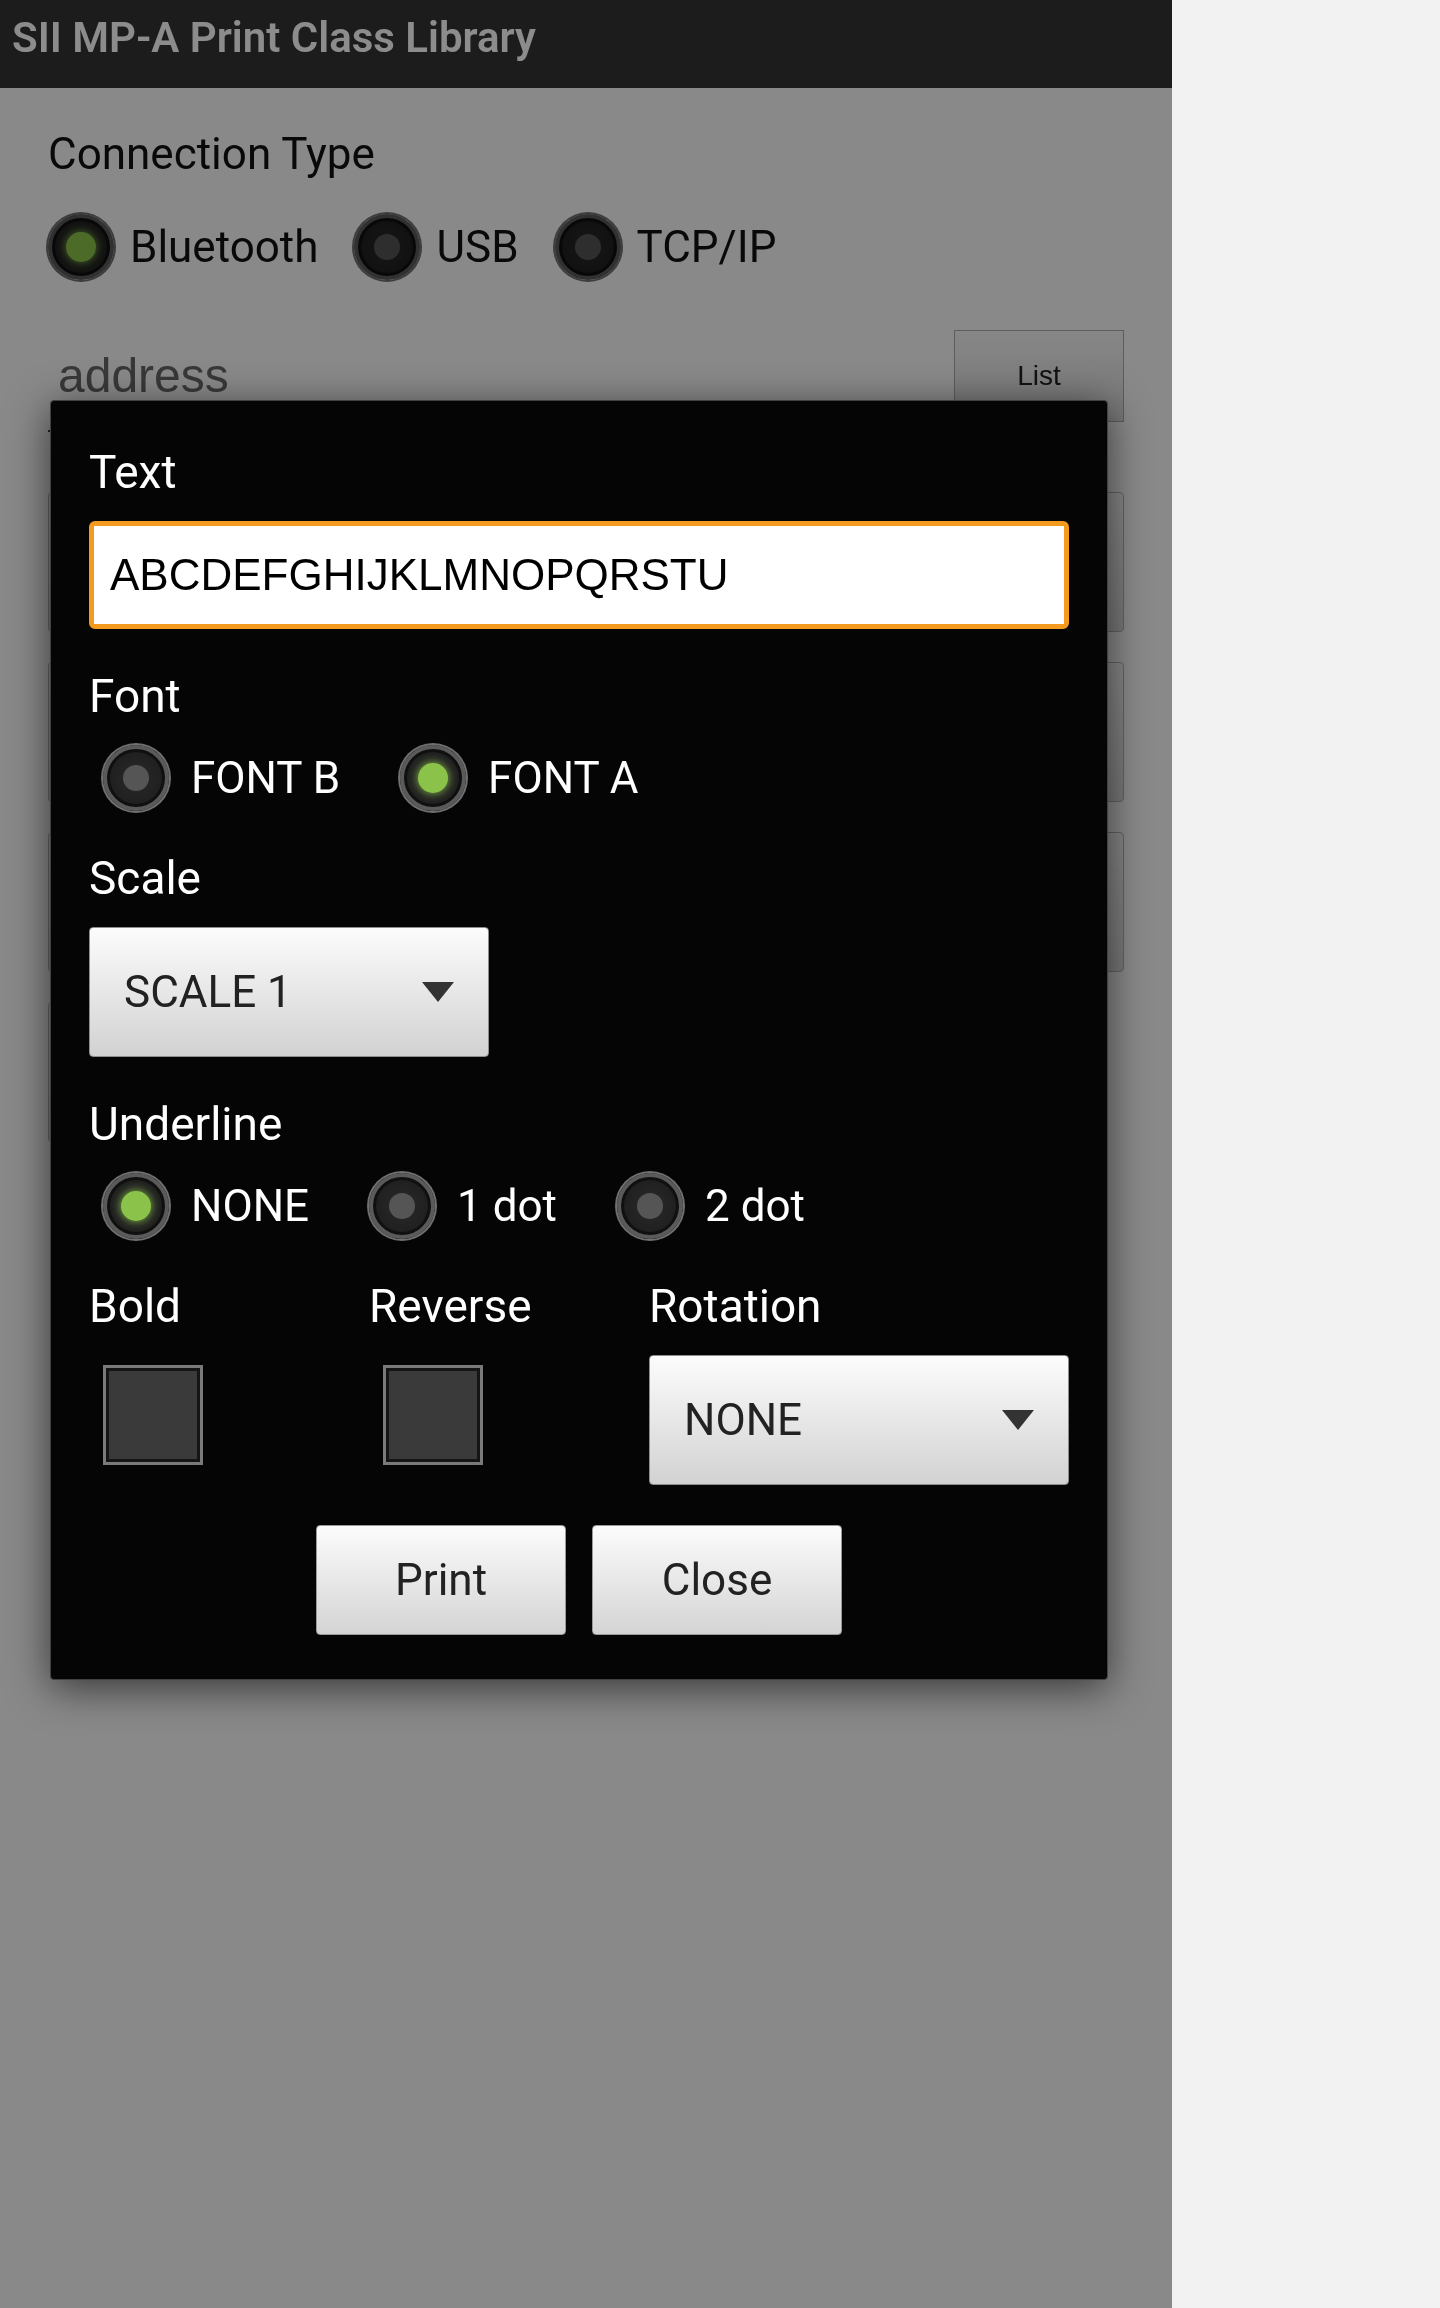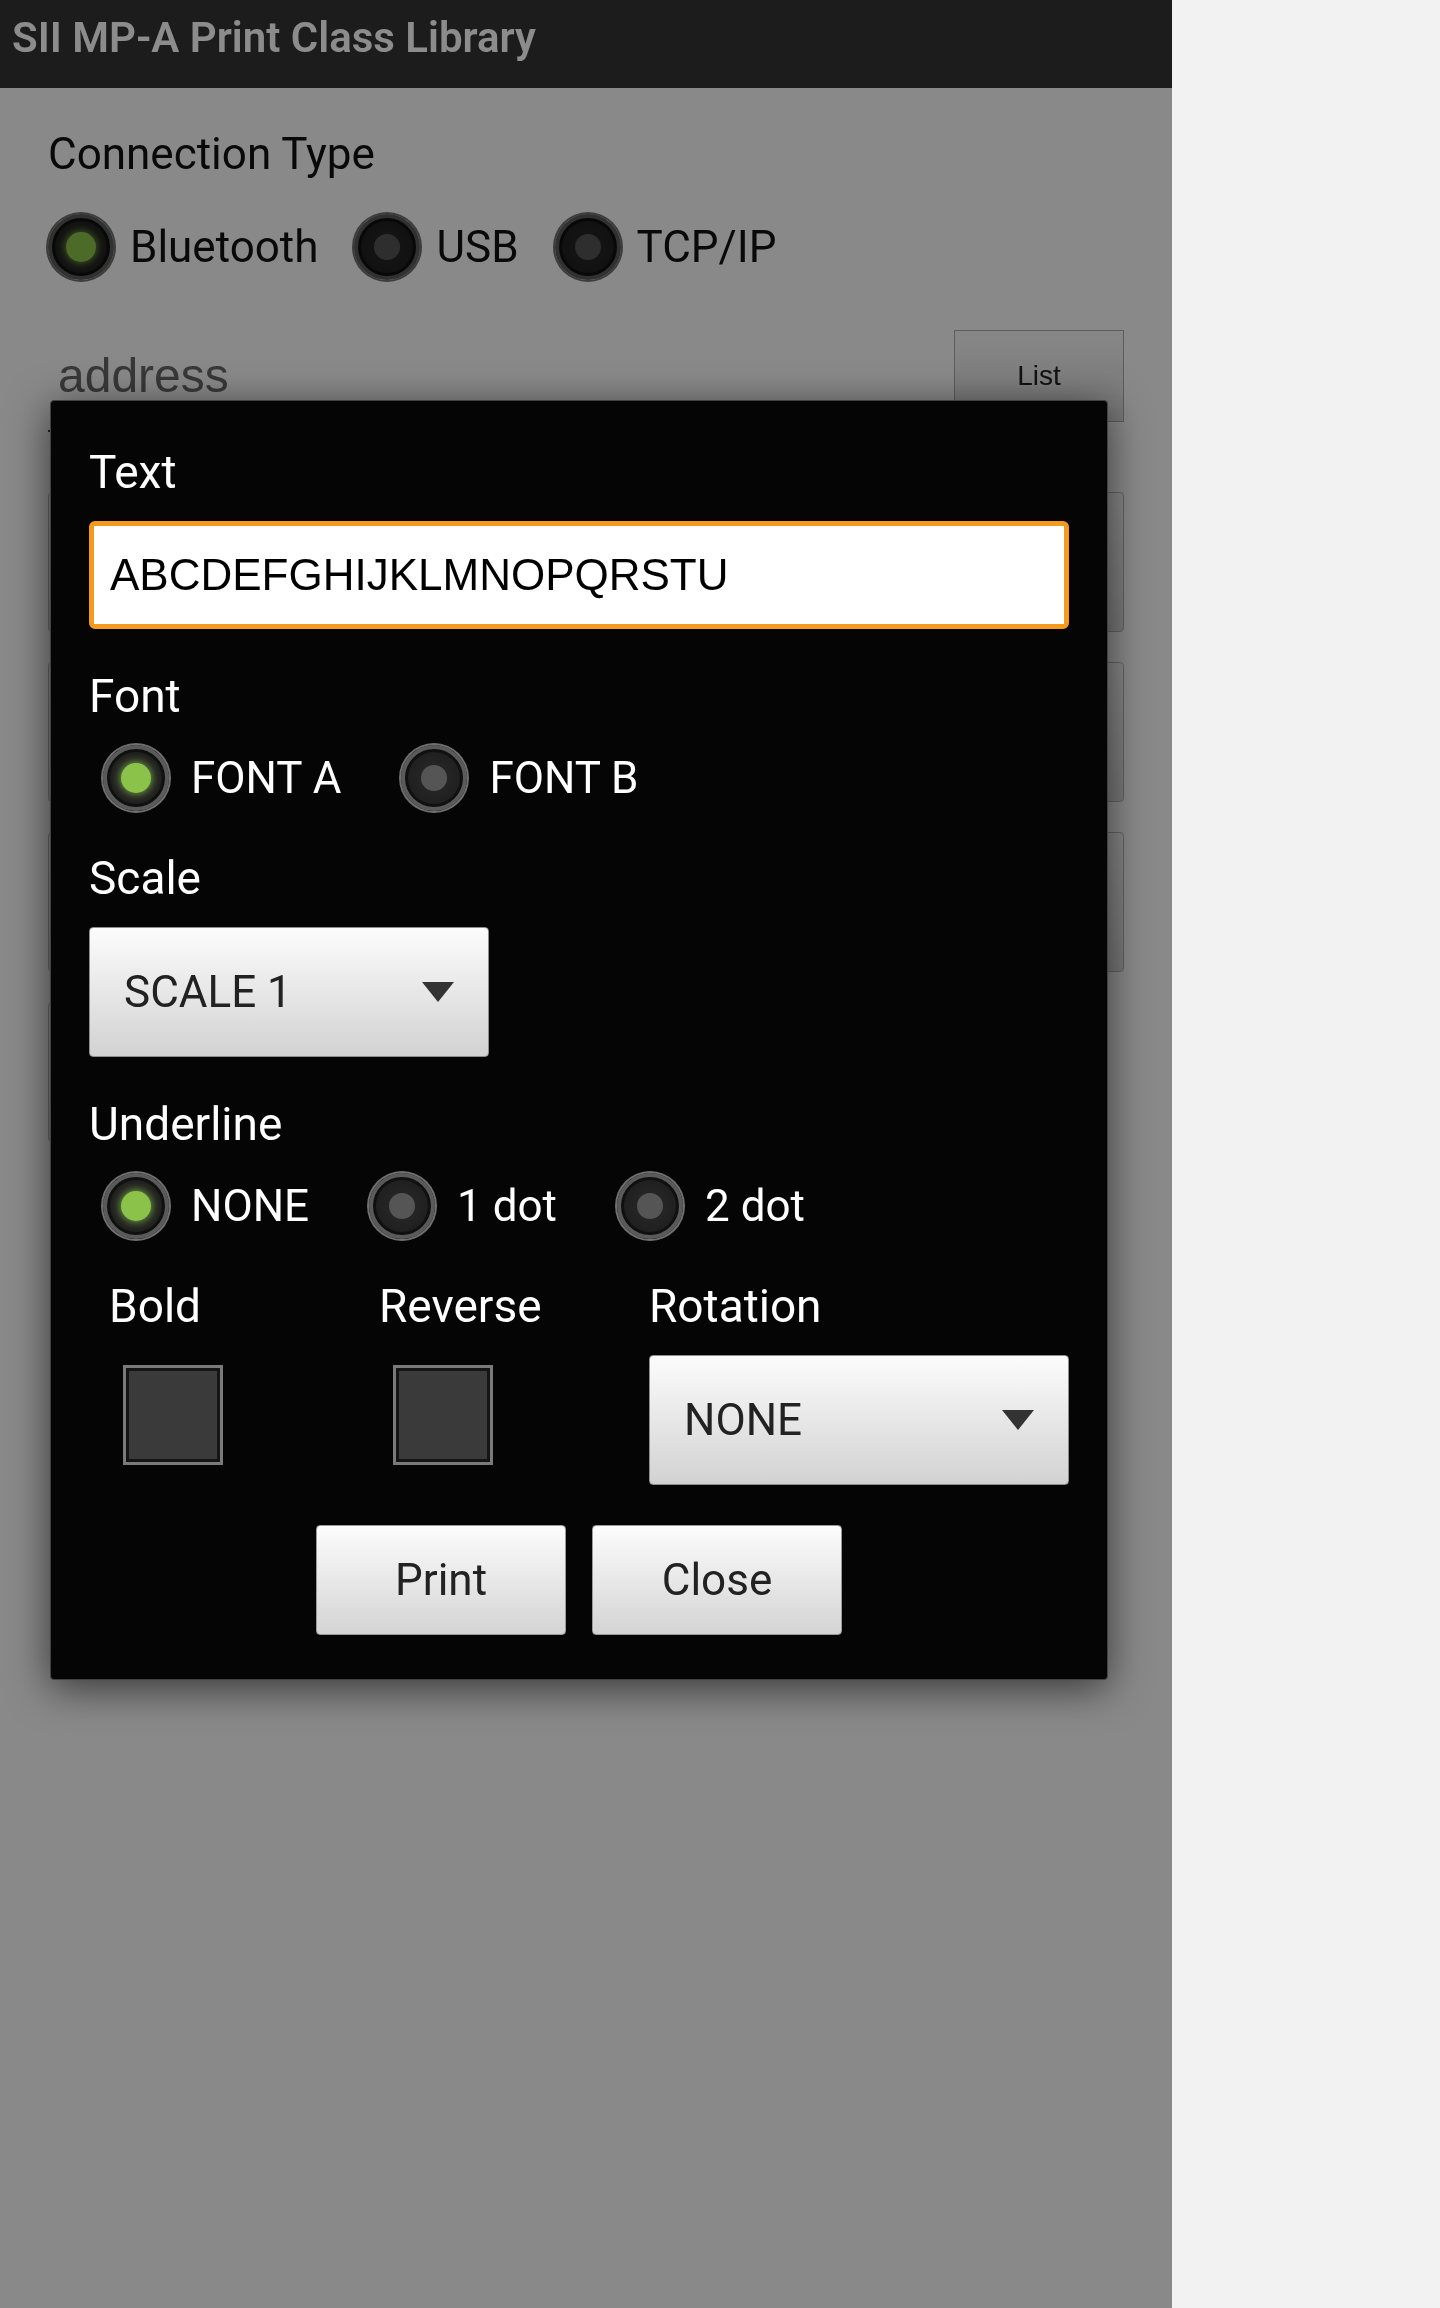--- a/index.html
+++ b/index.html
@@ -49,21 +49,21 @@
   .holo-radio { width: 66px; height:66px; border-radius:50%; position:relative; border:4px solid #5a5a5a; background: radial-gradient(circle at center, #2a2a2a 0%, #1a1a1a 100%); box-shadow: inset 0 0 0 3px #101010, 0 0 0 2px #707070;}
   .holo-radio.checked::after{ content:""; position:absolute; top:50%; left:50%; width:30px; height:30px; margin-left:-15px; margin-top:-15px; border-radius:50%; background:#8bc34a; box-shadow:0 0 10px #8bc34a;}
   .holo-radio:not(.checked)::after{ content:""; position:absolute; top:50%; left:50%; width:26px; height:26px; margin-left:-13px; margin-top:-13px; border-radius:50%; background:#555;}
 
   
   .spinner { display:inline-flex; align-items:center; justify-content:space-between; min-width: 400px; height: 130px; background: linear-gradient(#fcfcfc,#d2d2d2); border:1px solid #8e8e8e; padding: 0 34px; font-size:44px; color:#222; border-radius:4px;}
   .spinner .caret { width:0; height:0; border-left:16px solid transparent; border-right:16px solid transparent; border-top:20px solid #333; margin-left:30px;}
 
   .bold-row { display:flex; gap: 0px; }
   .bold-col { display:flex; flex-direction:column; }
-  .bold-col.c1 { width: 310px; margin-left: 20px; } .bold-col.c2 { width: 310px;} .bold-col.c3 {}
+  .bold-col.c1 { width: 310px; } .bold-col.c2 { width: 310px;} .bold-col.c3 {}
 
   
   .holo-check { width: 100px; height: 100px; border: 3px solid #7a7a7a; background: #3a3a3a; box-shadow: inset 0 0 0 3px #151515; margin-left:14px; margin-top:10px;}
 
   
   .actions { display:flex; gap: 26px; justify-content:center; margin-top: 34px;}
   .act-btn { min-width: 250px; height: 110px; background: linear-gradient(#fcfcfc,#d4d4d4); border:1px solid #9a9a9a; font-size: 44px; display:flex;align-items:center;justify-content:center;color:#222; border-radius:4px;}
 </style>
 </head>
 <body>
@@ -117,26 +117,26 @@
       <div class="dlg-label">Text</div>
       <div class="text-field-wrap">
         <input class="text-field" value="ABCDEFGHIJKLMNOPQRSTU" style="">
       </div>
     </div>
 
     <div class="dlg-row">
       <div class="dlg-label">Font</div>
       <div class="radio-line">
         <div class="dlg-radio-item">
+          <div class="holo-radio"></div>
+          <div class="lbl">FONT B</div>
+        </div>
+        <div class="dlg-radio-item">
           <div class="holo-radio checked"></div>
           <div class="lbl">FONT A</div>
-        </div>
-        <div class="dlg-radio-item">
-          <div class="holo-radio"></div>
-          <div class="lbl">FONT B</div>
         </div>
       </div>
     </div>
 
     <div class="dlg-row">
       <div class="dlg-label">Scale</div>
       <div class="spinner">
         <span>SCALE 1</span>
         <span class="caret"></span>
       </div>

